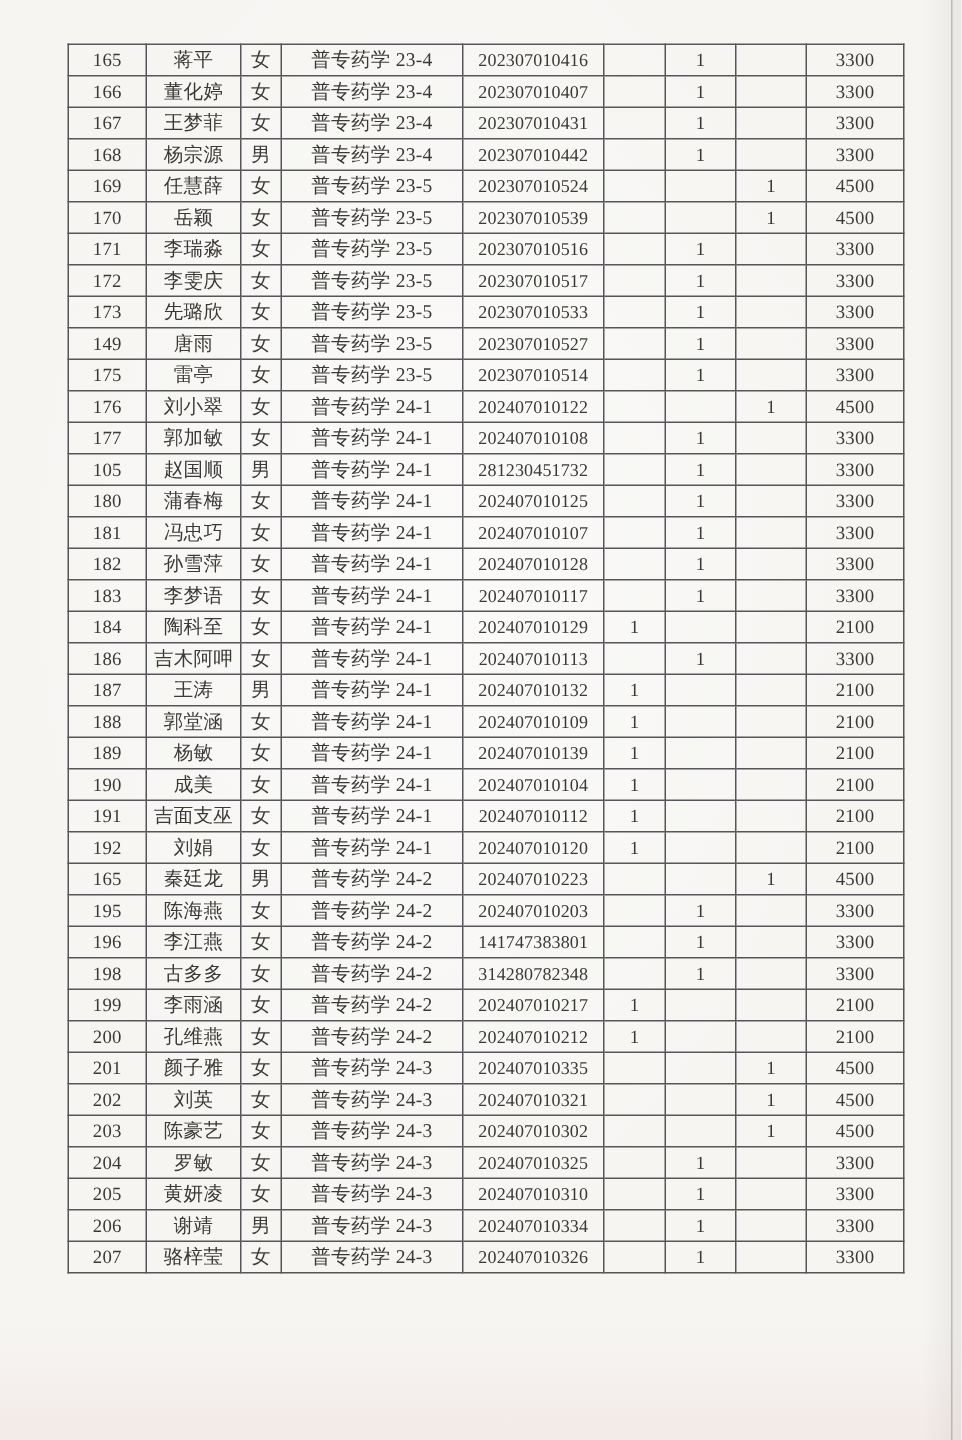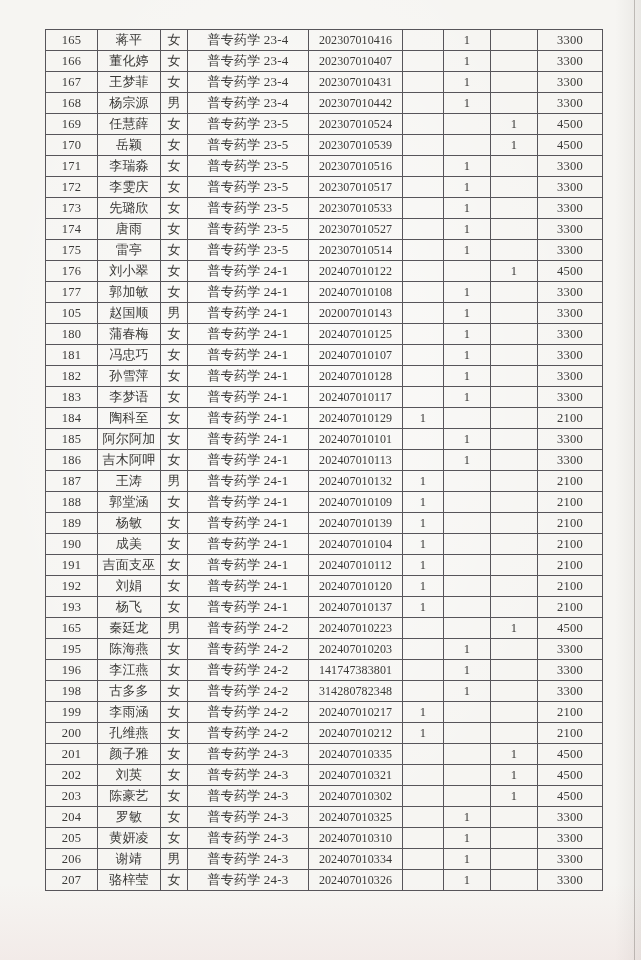--- a/index.html
+++ b/index.html
@@ -169,21 +169,21 @@
     <td>先璐欣</td>
     <td>女</td>
     <td>普专药学 23-5</td>
     <td class="sid">202307010533</td>
     <td class="num"></td>
     <td class="num">1</td>
     <td class="num"></td>
     <td class="num">3300</td>
   </tr>
       <tr>
-    <td class="num">174</td>
+    <td class="num">149</td>
     <td>唐雨</td>
     <td>女</td>
     <td>普专药学 23-5</td>
     <td class="sid">202307010527</td>
     <td class="num"></td>
     <td class="num">1</td>
     <td class="num"></td>
     <td class="num">3300</td>
   </tr>
       <tr>
@@ -217,21 +217,21 @@
     <td class="num"></td>
     <td class="num">1</td>
     <td class="num"></td>
     <td class="num">3300</td>
   </tr>
       <tr>
     <td class="num">105</td>
     <td>赵国顺</td>
     <td>男</td>
     <td>普专药学 24-1</td>
-    <td class="sid">202007010143</td>
+    <td class="sid">281230451732</td>
     <td class="num"></td>
     <td class="num">1</td>
     <td class="num"></td>
     <td class="num">3300</td>
   </tr>
       <tr>
     <td class="num">180</td>
     <td>蒲春梅</td>
     <td>女</td>
     <td>普专药学 24-1</td>
@@ -277,31 +277,20 @@
       <tr>
     <td class="num">184</td>
     <td>陶科至</td>
     <td>女</td>
     <td>普专药学 24-1</td>
     <td class="sid">202407010129</td>
     <td class="num">1</td>
     <td class="num"></td>
     <td class="num"></td>
     <td class="num">2100</td>
-  </tr>
-      <tr>
-    <td class="num">185</td>
-    <td>阿尔阿加</td>
-    <td>女</td>
-    <td>普专药学 24-1</td>
-    <td class="sid">202407010101</td>
-    <td class="num"></td>
-    <td class="num">1</td>
-    <td class="num"></td>
-    <td class="num">3300</td>
   </tr>
       <tr>
     <td class="num">186</td>
     <td>吉木阿呷</td>
     <td>女</td>
     <td>普专药学 24-1</td>
     <td class="sid">202407010113</td>
     <td class="num"></td>
     <td class="num">1</td>
     <td class="num"></td>
@@ -361,31 +350,20 @@
     <td class="num"></td>
     <td class="num"></td>
     <td class="num">2100</td>
   </tr>
       <tr>
     <td class="num">192</td>
     <td>刘娟</td>
     <td>女</td>
     <td>普专药学 24-1</td>
     <td class="sid">202407010120</td>
-    <td class="num">1</td>
-    <td class="num"></td>
-    <td class="num"></td>
-    <td class="num">2100</td>
-  </tr>
-      <tr>
-    <td class="num">193</td>
-    <td>杨飞</td>
-    <td>女</td>
-    <td>普专药学 24-1</td>
-    <td class="sid">202407010137</td>
     <td class="num">1</td>
     <td class="num"></td>
     <td class="num"></td>
     <td class="num">2100</td>
   </tr>
       <tr>
     <td class="num">165</td>
     <td>秦廷龙</td>
     <td>男</td>
     <td>普专药学 24-2</td>

